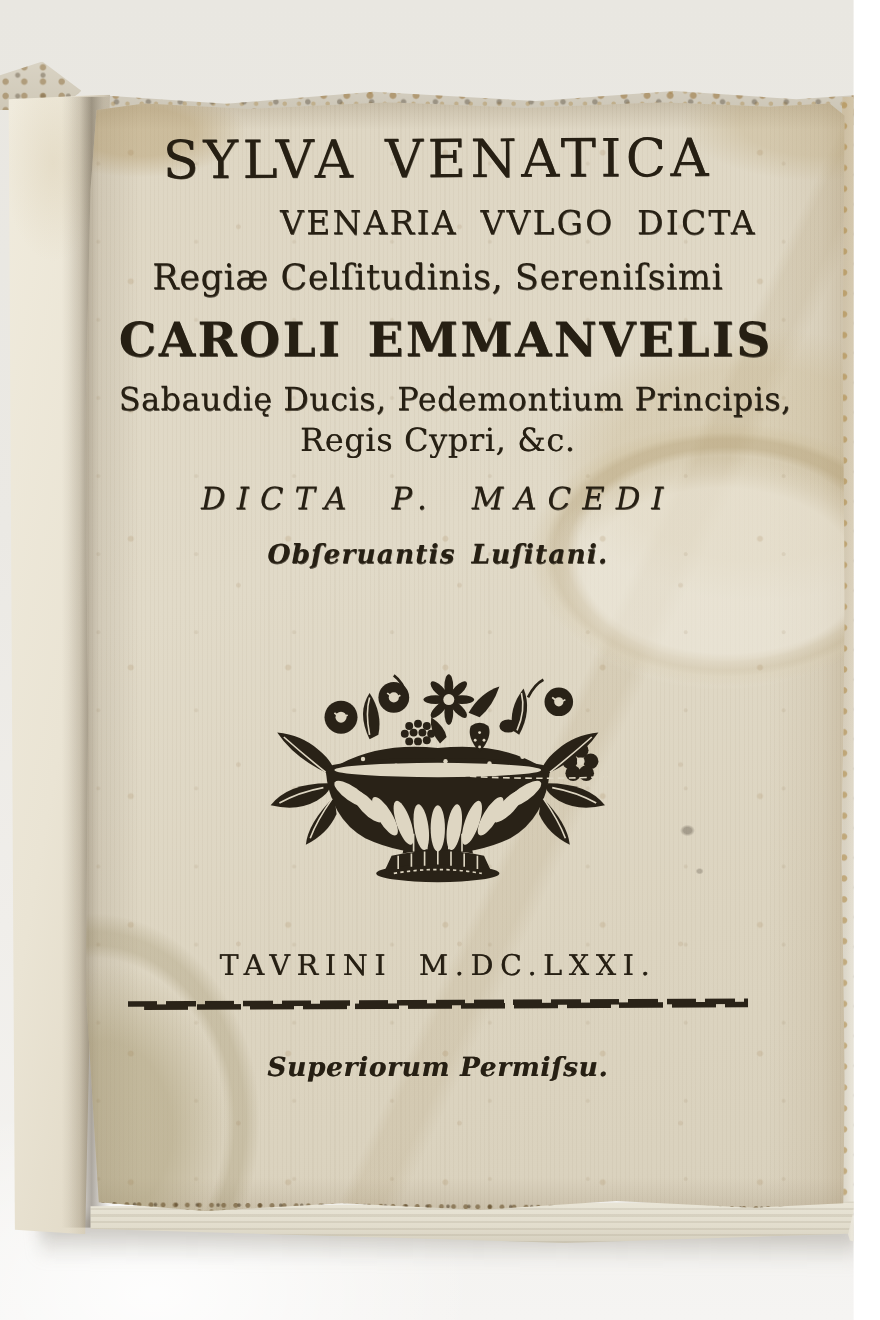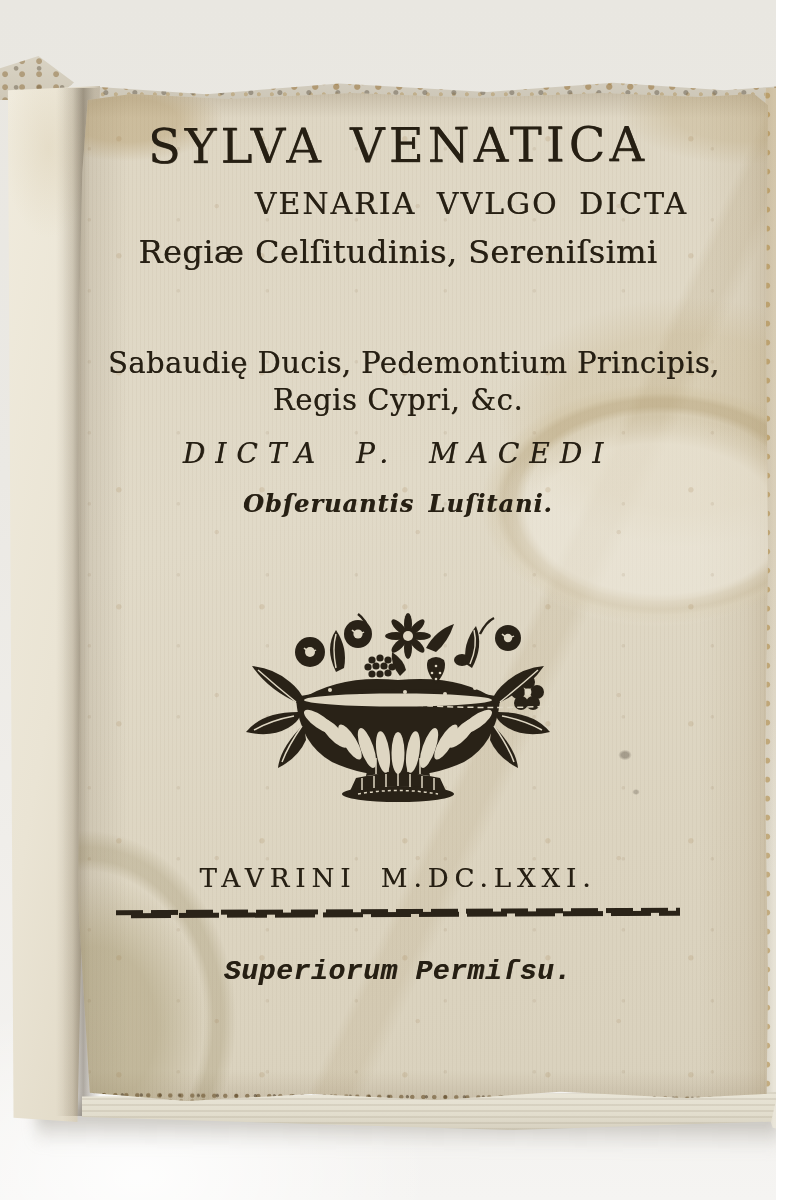--- a/index.html
+++ b/index.html
@@ -105,21 +105,21 @@
   .l-main   {top:26px;  font-size:48px;letter-spacing:4px;word-spacing:6px;transform:rotate(-.25deg);}
   .l-sub    {top:95px;  font-size:30px;letter-spacing:2px;word-spacing:9px;text-align:right;}
   .l-dedic  {top:142px; font-size:32px;letter-spacing:.4px;}
   .l-name   {top:194px; font-size:43px;font-weight:bold;letter-spacing:2px;word-spacing:6px;}
   .l-tit1   {top:255px; font-size:29px;letter-spacing:.4px;}
   .l-tit2   {top:292px; font-size:29px;letter-spacing:.6px;}
   .l-author {top:346px; font-size:28px;font-style:italic;letter-spacing:10px;word-spacing:12px;}
   .l-epithet{top:398px; font-size:24px;font-style:italic;font-weight:bold;letter-spacing:1px;word-spacing:5px;}
   .l-place  {top:772px; font-size:26px;letter-spacing:6px;word-spacing:10px;text-align:center;}
   .l-printer{top:830px; font-size:24px;letter-spacing:.4px;}
-  .l-license{top:864px; font-size:28px;font-style:italic;font-weight:bold;letter-spacing:.6px;font-family:Liberation Mono, monospace;}
+  .l-license{top:864px; font-size:24px;font-style:italic;font-weight:bold;letter-spacing:.6px;}
   .rule{position:absolute;left:8px;top:817px;width:564px;height:8px;transform:rotate(-.25deg);
       background-image:
         repeating-linear-gradient(90deg,#2a2318 0 27px, transparent 27px 35px),
         repeating-linear-gradient(90deg,#2a2318 0 40px, transparent 40px 48px);
       background-size:100% 5px,100% 5px;
       background-position:0 0,15px 3px;
       background-repeat:no-repeat,no-repeat;}
   .ornament{position:absolute;left:132px;top:516px;width:316px;height:196px;}
 </style>
 </head>
@@ -135,20 +135,21 @@
   <div class="under-edge"></div>
 
   <div class="page">
     <div class="foxing"></div>
     <div class="bottom-dirt"></div>
 
     <div class="text-block">
       <div class="line l-main">SYLVA VENATICA</div>
       <div class="line l-sub">VENARIA VVLGO DICTA</div>
       <div class="line l-dedic">Regiæ Celſitudinis, Sereniſsimi</div>
+      <div class="line l-name">CAROLI EMMANVELIS</div>
       <div class="line l-tit1">Sabaudię Ducis, Pedemontium Principis,</div>
       <div class="line l-tit2">Regis Cypri, &amp;c.</div>
       <div class="line l-author">DICTA P. MACEDI</div>
       <div class="line l-epithet">Obſeruantis Luſitani.</div>
 
       <svg class="ornament" viewBox="0 0 316 196" xmlns="http://www.w3.org/2000/svg">
         <g fill="#292217">
 
           <path d="M60 92 Q100 66 158 72 Q220 66 256 92 Q212 104 158 101 Q104 104 60 92 Z"></path>
 

